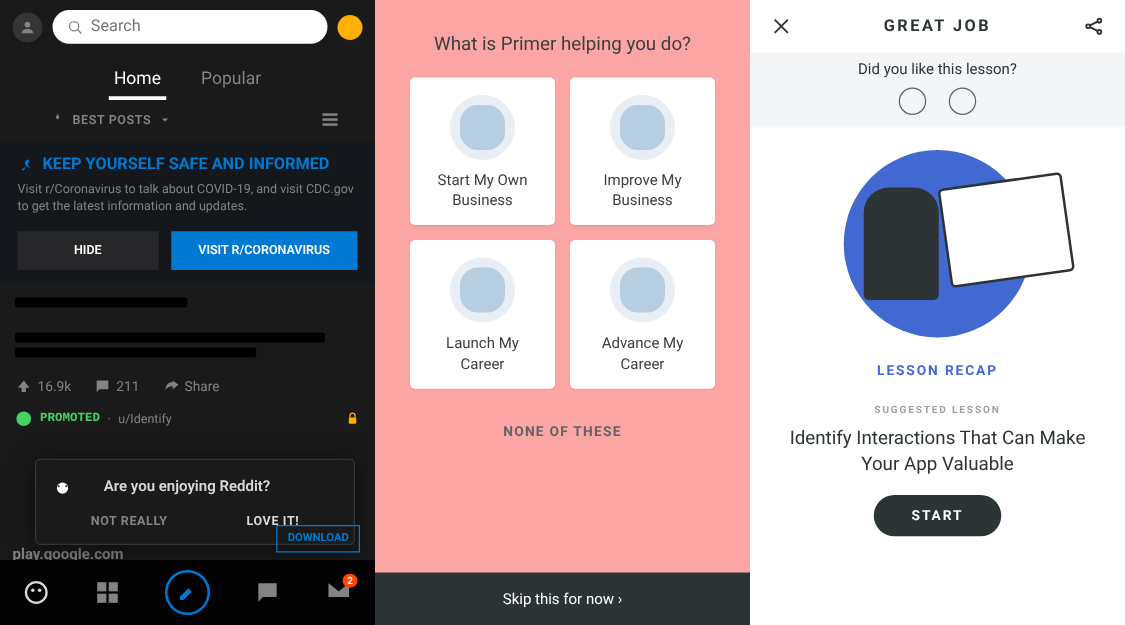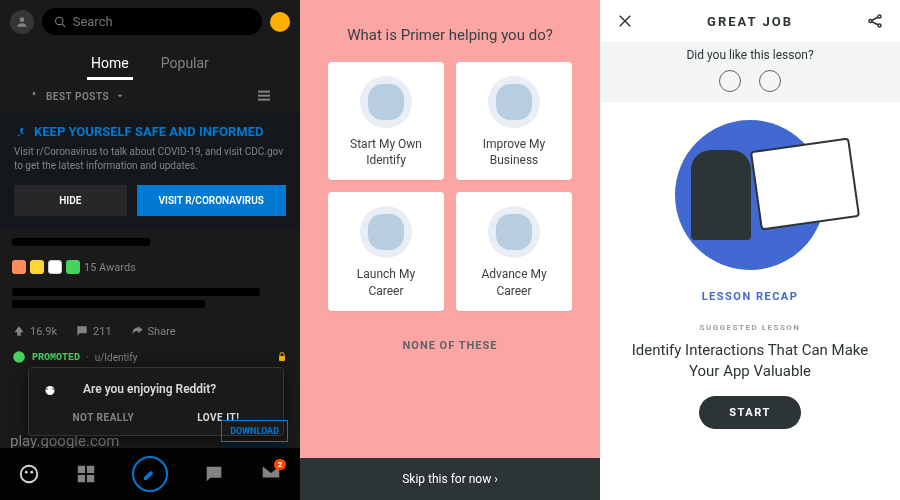--- a/index.html
+++ b/index.html
@@ -4,28 +4,28 @@
 <style>
 * { box-sizing: border-box; margin: 0; padding: 0; font-family: -apple-system, BlinkMacSystemFont, "Segoe UI", Roboto, sans-serif; }
 body { width: 900px; height: 500px; display: flex; background: #fff; overflow: hidden; }
 .screen { width: 300px; height: 500px; position: relative; overflow: hidden; }
 
 
 .s1 { background: #1a1a1b; color: #d7dadc; }
 .s1-top { display: flex; align-items: center; padding: 8px 10px; gap: 8px; }
 .avatar { width: 24px; height: 24px; border-radius: 50%; background: #343536; display: flex; align-items: center; justify-content: center; }
 .avatar svg { width: 14px; height: 14px; fill: #818384; }
-.search-bar { flex: 1; background: #000000; border-radius: 18px; display: flex; align-items: center; padding: 6px 12px; gap: 6px; }
+.search-bar { flex: 1; background: #ffffff; border-radius: 18px; display: flex; align-items: center; padding: 6px 12px; gap: 6px; }
 .search-bar svg { width: 14px; height: 14px; fill: #818384; }
 .search-bar input { background: none; border: none; color: #818384; font-size: 13px; width: 100%; outline: none; }
 .coin { width: 20px; height: 20px; border-radius: 50%; background: #ffb000; }
 .tabs { display: flex; justify-content: center; gap: 24px; padding: 6px 0 0; }
 .tab { color: #818384; font-size: 14px; padding: 6px 4px; }
 .tab.active { color: #fff; border-bottom: 3px solid #fff; }
-.sort-row { display: flex; align-items: center; padding: 8px 28px; gap: 6px; color: #818384; font-size: 10px; font-weight: 600; letter-spacing: 0.5px; }
+.sort-row { display: flex; align-items: center; padding: 8px 28px; gap: 6px; color: #818384; font-size: 10px; font-weight: 600; letter-spacing: 0.5px; margin-left: 12px; }
 .sort-row .spacer { flex: 1; }
 .banner { background: #14181c; padding: 12px 14px; }
 .banner-title { color: #0079d3; font-weight: 700; font-size: 13px; display: flex; gap: 6px; align-items: flex-start; }
 .pin-icon { width: 14px; height: 14px; fill: #0079d3; flex-shrink: 0; margin-top: 1px; }
 .banner-body { color: #818384; font-size: 10px; line-height: 1.4; margin-top: 6px; }
 .banner-btns { display: flex; gap: 10px; margin-top: 12px; }
 .btn-hide { flex: 1; background: #272729; color: #fff; font-size: 10px; font-weight: 600; padding: 10px; text-align: center; }
 .btn-visit { flex: 1.4; background: #0079d3; color: #fff; font-size: 10px; font-weight: 600; padding: 10px; text-align: center; }
 .post-block { padding: 6px 12px; }
 .awards-row { display: flex; align-items: center; gap: 4px; font-size: 11px; color: #818384; padding: 4px 12px; }
@@ -39,21 +39,21 @@
 .overlay-head { display: flex; align-items: center; gap: 24px; color: #d7dadc; font-size: 12px; font-weight: 600; }
 .overlay-btns { display: flex; justify-content: space-around; margin-top: 14px; }
 .overlay-btn { color: #818384; font-size: 10px; font-weight: 700; letter-spacing: 0.5px; }
 .download-btn { position: absolute; right: 12px; bottom: 58px; border: 1px solid #0079d3; color: #0079d3; font-size: 9px; font-weight: 700; padding: 5px 8px; border-radius: 0; }
 .bottom-nav { position: absolute; bottom: 0; left: 0; right: 0; background: #030303; display: flex; justify-content: space-around; align-items: center; padding: 8px 0; }
 .nav-ic { width: 22px; height: 22px; fill: #818384; }
 .compose { width: 36px; height: 36px; border-radius: 50%; border: 2px solid #0079d3; display: flex; align-items: center; justify-content: center; }
 .compose svg { width: 16px; height: 16px; fill: #0079d3; }
 .badge-dot { position: absolute; top: -2px; right: -4px; background: #ff4500; color: #fff; font-size: 8px; font-weight: 700; border-radius: 8px; padding: 1px 4px; }
 .nav-wrap { position: relative; }
-.url-text { position: absolute; left: 10px; bottom: 50px; font-size: 15px; color: #818384; }
+.url-text { position: absolute; left: 10px; bottom: 50px; font-size: 12px; color: #818384; font-weight: bold; }
 
 
 .s2 { background: #fca5a5; color: #3c4043; display: flex; flex-direction: column; }
 .s2-q { text-align: center; font-size: 15px; padding: 26px 16px 18px; }
 .grid2 { display: grid; grid-template-columns: 1fr 1fr; gap: 12px; padding: 0 28px; }
 .card { background: #fff; border-radius: 4px; padding: 14px 10px 12px; display: flex; flex-direction: column; align-items: center; box-shadow: 0 1px 2px rgba(0,0,0,0.06); }
 .card-illus { width: 52px; height: 52px; background: #e8eef4; border-radius: 50%; margin-bottom: 8px; position: relative; }
 .card-illus::after { content: ""; position: absolute; inset: 8px; background: #4285b4; border-radius: 40%; opacity: 0.3; }
 .card-label { font-size: 12px; text-align: center; line-height: 1.35; }
 .none-btn { text-align: center; font-size: 11px; font-weight: 700; letter-spacing: 1px; color: #5f6368; padding: 28px 0 24px; }
@@ -125,27 +125,20 @@
     </div>
     <div class="banner-body">Visit r/Coronavirus to talk about COVID-19, and visit CDC.gov to get the latest information and updates.</div>
     <div class="banner-btns">
       <div class="btn-hide">HIDE</div>
       <div class="btn-visit">VISIT R/CORONAVIRUS</div>
     </div>
   </div>
   <div class="post-block">
     <div class="redact" style="width:50%"></div>
   </div>
-  <div class="awards-row">
-    <div class="award" style="background:#ff8b60"></div>
-    <div class="award" style="background:#ffd635"></div>
-    <div class="award" style="background:#fff;border:1px solid #ccc"></div>
-    <div class="award" style="background:#46d160"></div>
-    <span>15 Awards</span>
-  </div>
   <div class="post-block">
     <div class="redact" style="width:90%"></div>
     <div class="redact" style="width:70%"></div>
   </div>
   <div class="post-actions">
     <div class="act">
         <svg width="14" height="14" viewBox="0 0 24 24" fill="#818384">
           <path d="M12 4l8 10h-5v6h-6v-6H4z"></path>
         </svg>
         <span>16.9k</span>
@@ -223,21 +216,21 @@
       <div class="badge-dot">2</div>
     </div>
   </div>
 </div>
 
 <div class="screen s2">
   <div class="s2-q">What is Primer helping you do?</div>
   <div class="grid2">
     <div class="card">
         <div class="card-illus"></div>
-        <div class="card-label">Start My Own Identify</div>
+        <div class="card-label">Start My Own Business</div>
       </div>
     <div class="card">
         <div class="card-illus"></div>
         <div class="card-label">Improve My Business</div>
       </div>
     <div class="card">
         <div class="card-illus"></div>
         <div class="card-label">Launch My Career</div>
       </div>
     <div class="card">

